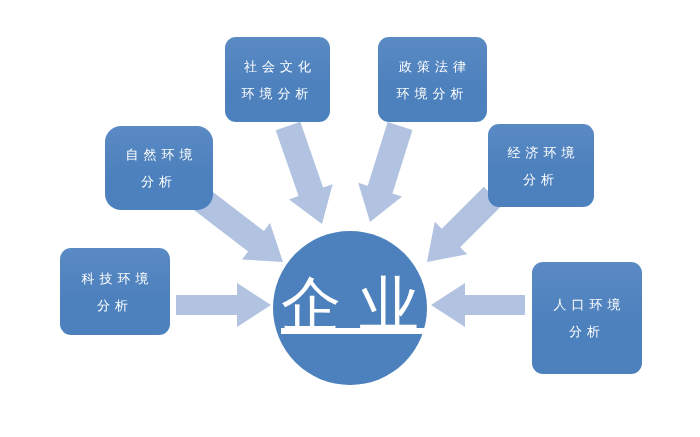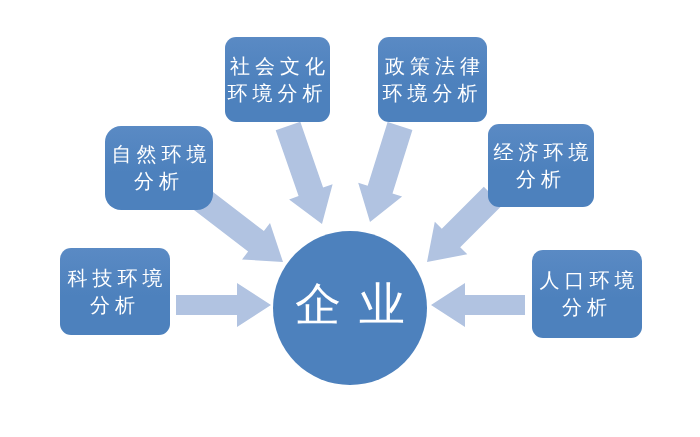--- a/index.html
+++ b/index.html
@@ -29,46 +29,47 @@
     position:absolute;
     background:linear-gradient(180deg,var(--node-fill-light) 0%,var(--node-fill) 55%);
     border-radius:11px;
     display:flex;
     align-items:center;
     justify-content:center;
     z-index:2;
   }
   .node-label{
     color:var(--label-text);
-    font-size:20px;
+    font-size:13px;
     line-height:27px;
     letter-spacing:5px;
     text-indent:5px;
     text-align:center;
     white-space:pre-line;
   }
   .center-circle{
     position:absolute;
     left:273px; top:231px;
     width:154px; height:154px;
     border-radius:50%;
     background:var(--node-fill);
     display:flex;
     align-items:center;
     justify-content:center;
     z-index:2;
   }
   .center-label{
     color:var(--label-text);
-    font-size:46px;
+    font-size:60px;
     letter-spacing:18px;
     text-indent:18px;
     line-height:1;
     padding-bottom:8px;
     white-space:nowrap;
+    text-decoration:underline;
   }
 </style>
 </head>
 <body>
 
 <div class="canvas">
 
   <svg class="arrows" width="700" height="437" viewBox="0 0 700 437">
       <polygon points="176.0,315.0 237.0,315.0 237.0,327.0 271.0,305.0 237.0,283.0 237.0,295.0 176.0,295.0" fill="#b1c3e1"></polygon>
       <polygon points="525.0,295.0 465.0,295.0 465.0,283.0 431.0,305.0 465.0,327.0 465.0,315.0 525.0,315.0" fill="#b1c3e1"></polygon>
@@ -96,21 +97,21 @@
   <div class="node" style="left:378px; top:37px;  width:109px; height:85px;">
     <span class="node-label">政策法律
 环境分析</span>
   </div>
 
   <div class="node" style="left:488px; top:124px; width:106px; height:83px;">
     <span class="node-label">经济环境
 分析</span>
   </div>
 
-  <div class="node" style="left:532px; top:250px; width:110px; height:88px;">
+  <div class="node" style="left:532px; top:262px; width:110px; height:112px;">
     <span class="node-label">人口环境
 分析</span>
   </div>
 
   <div class="center-circle">
     <span class="center-label">企业</span>
   </div>
 
 </div>
 

